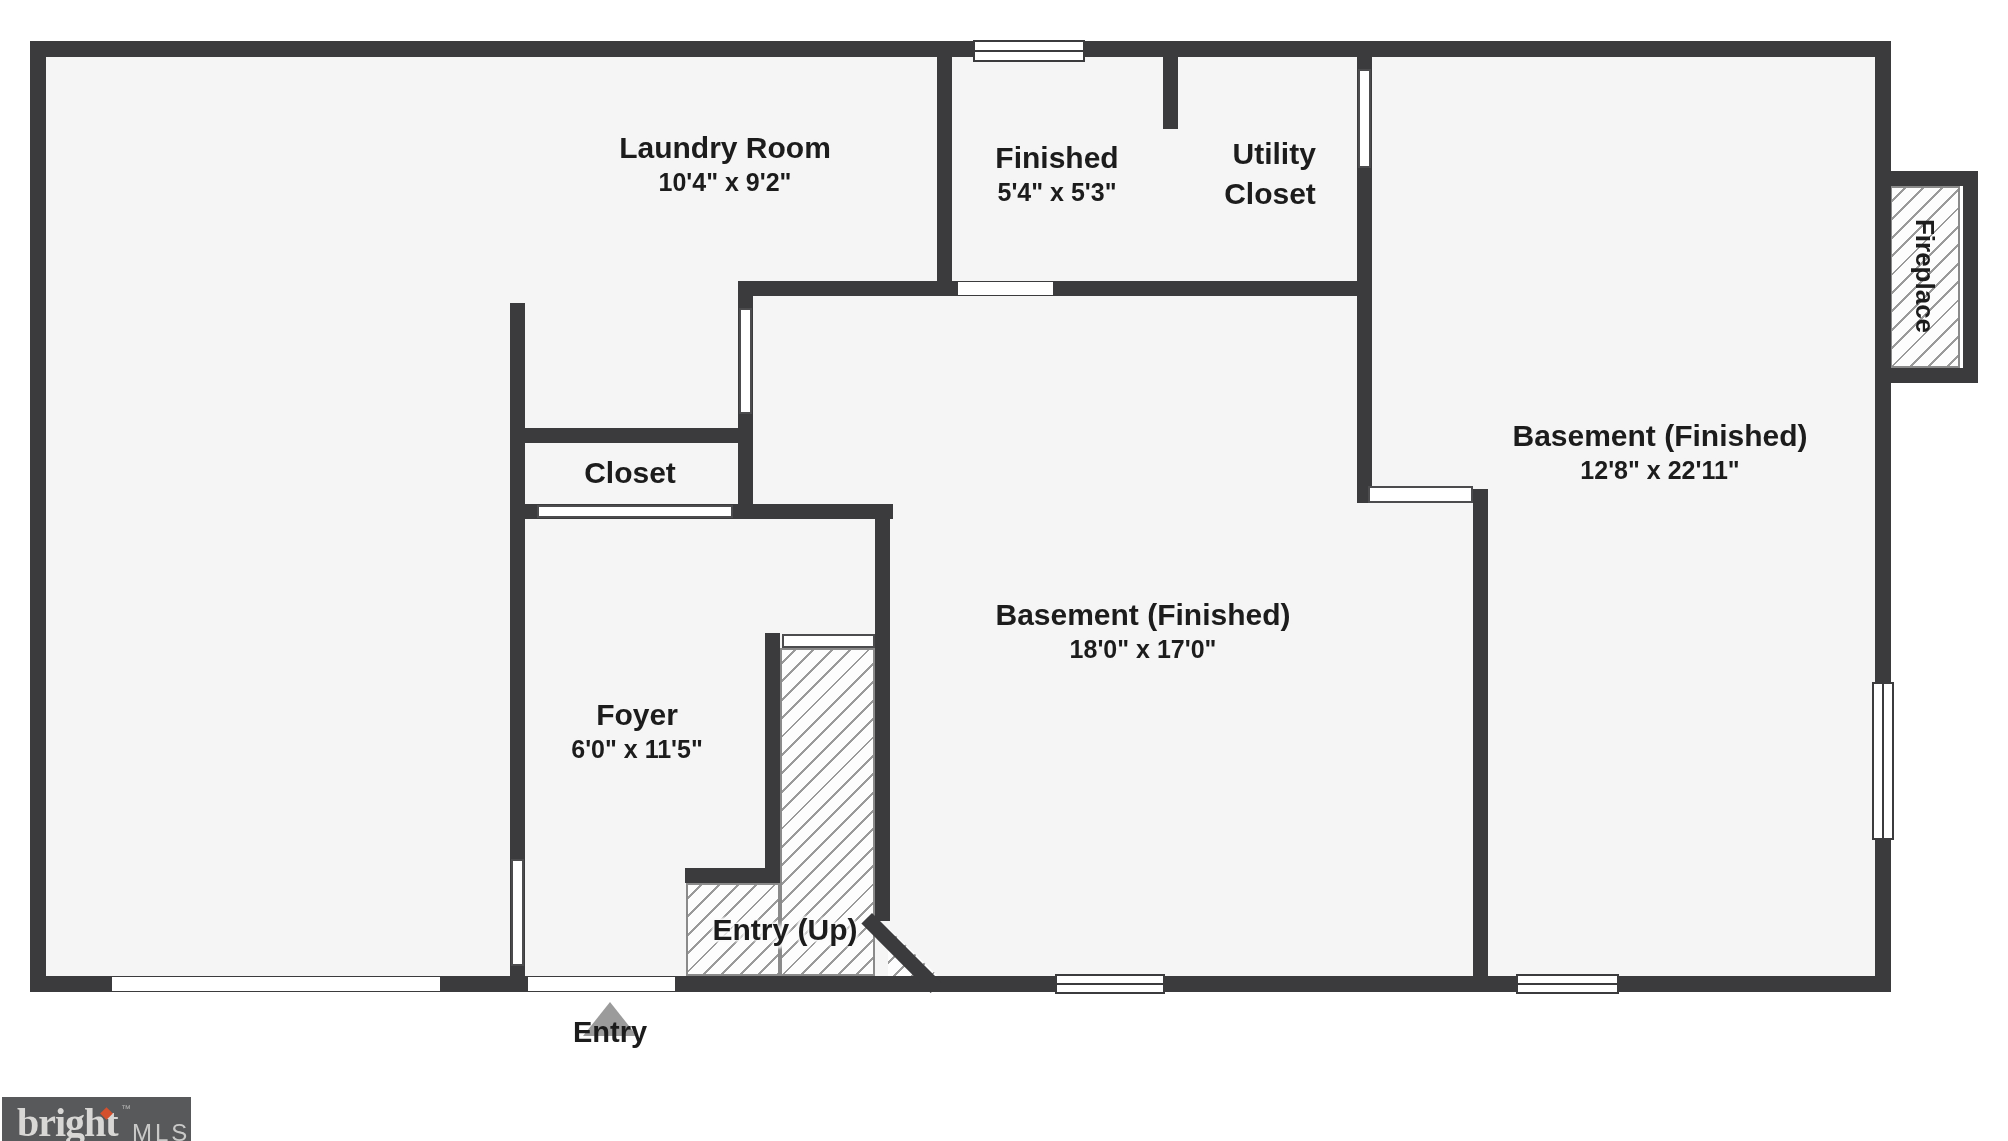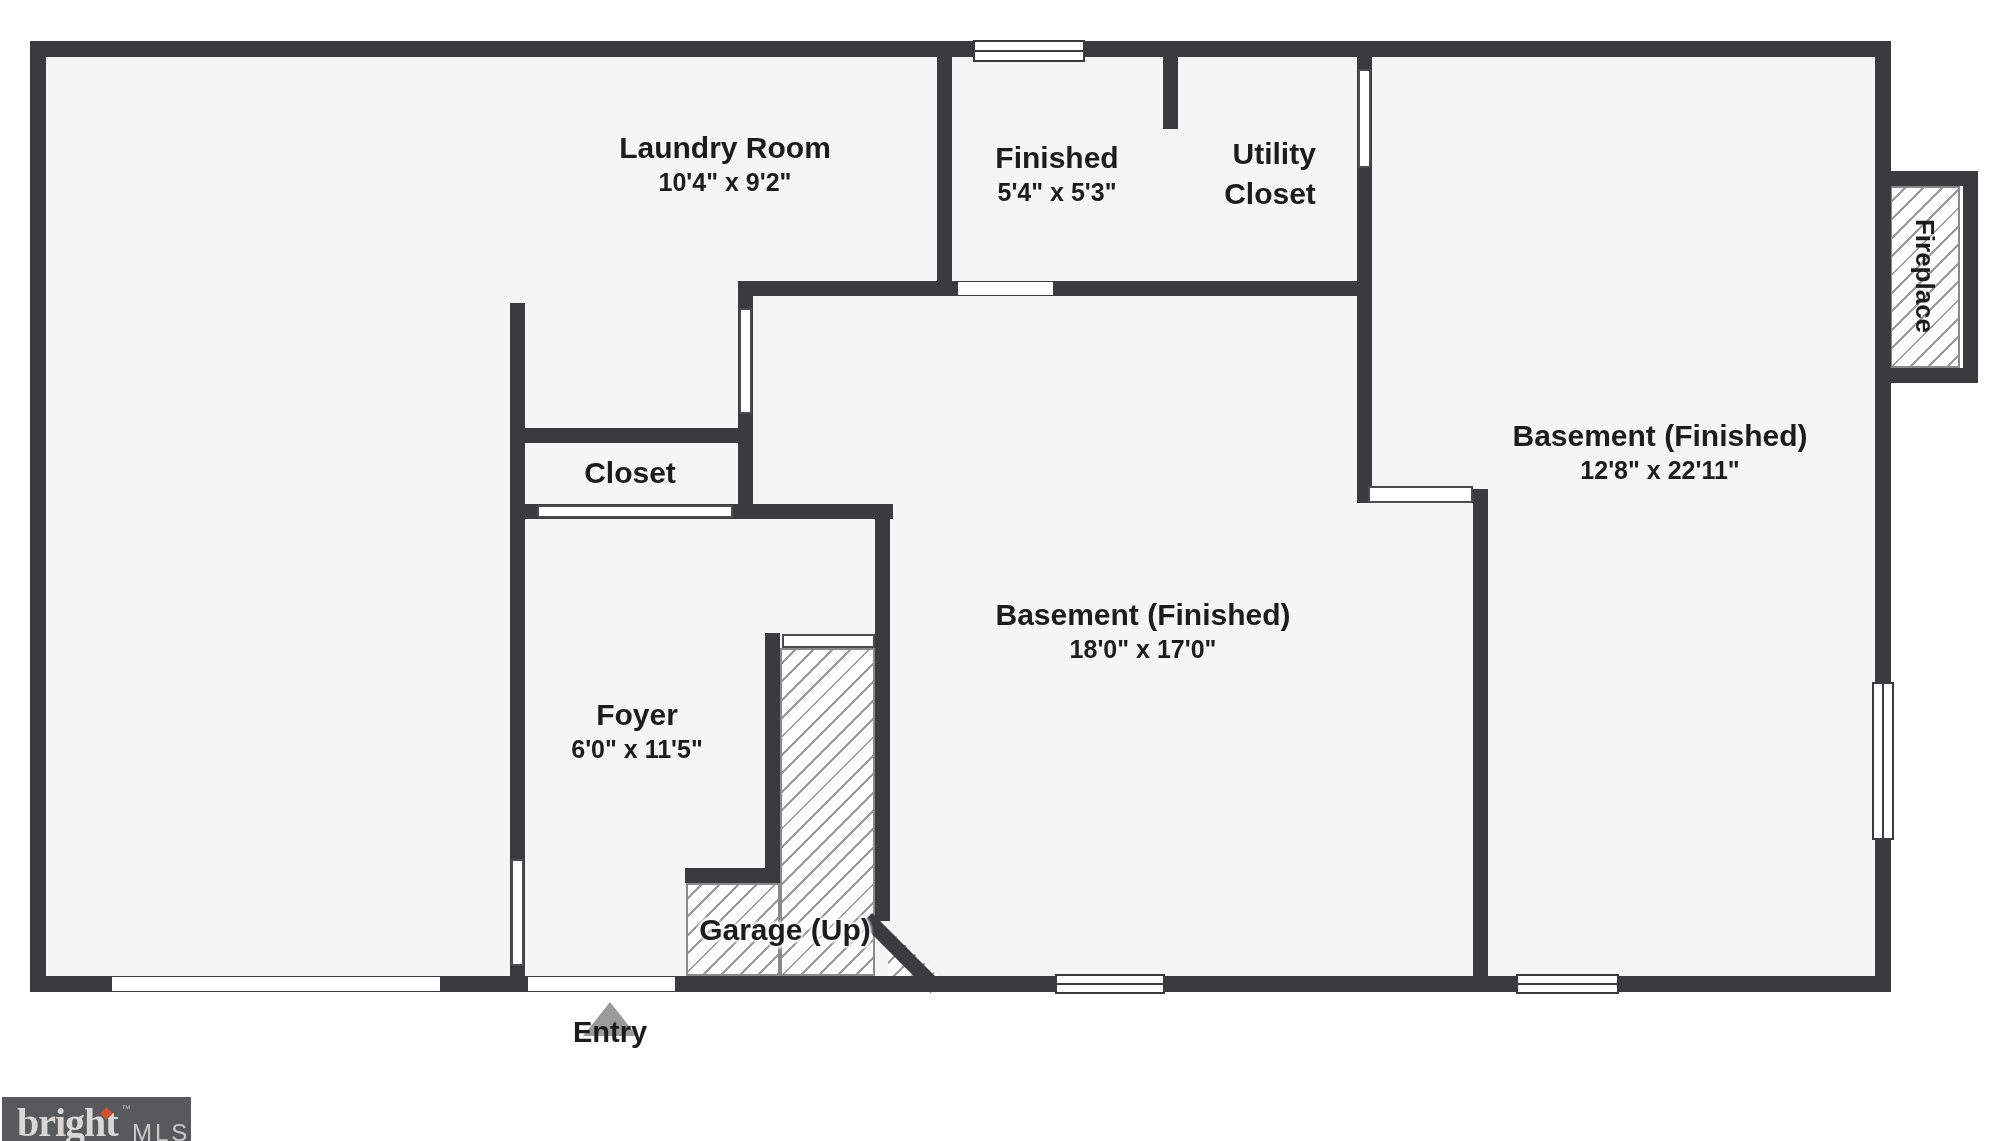--- a/index.html
+++ b/index.html
@@ -129,21 +129,21 @@
   <div class="room-label" style="left:1143px;top:615px;">
     <div class="rl-title">Basement (Finished)</div>
     <div class="rl-dims">18'0" x 17'0"</div>
   </div>
 
   <div class="room-label" style="left:1660px;top:436px;">
     <div class="rl-title">Basement (Finished)</div>
     <div class="rl-dims">12'8" x 22'11"</div>
   </div>
 
-  <div class="stairs-label">Garage (Up)</div>
+  <div class="stairs-label">Entry (Up)</div>
   <div class="fireplace-label">Fireplace</div>
 
   <div class="entry-arrow"></div>
   <div class="entry-label">Entry</div>
 
   <div class="logo">
     <span class="logo-brand">bright</span>
     <span class="logo-flame"></span>
     <span class="logo-tm">™</span>
     <span class="logo-mls">MLS</span>

